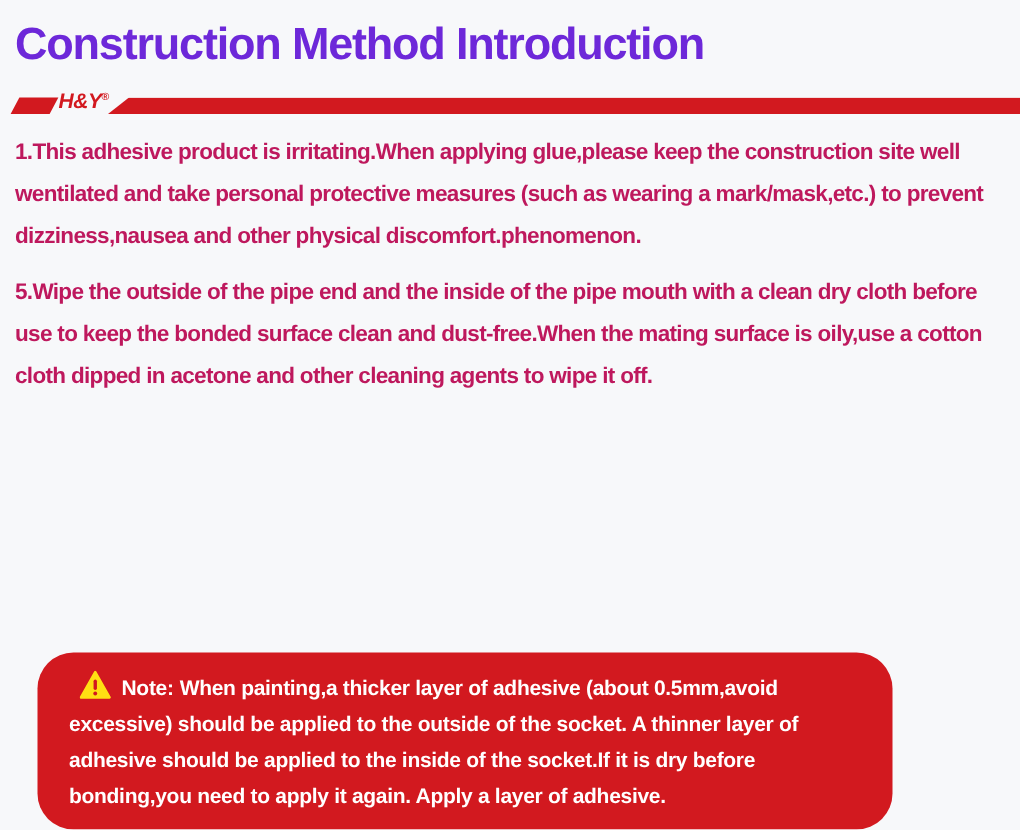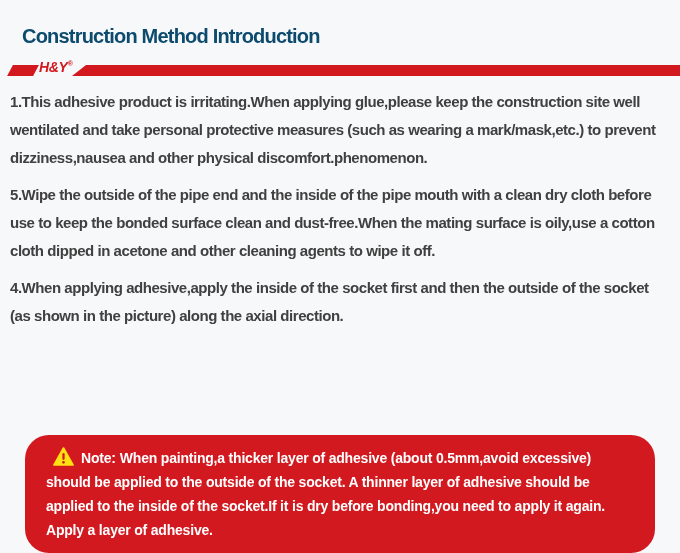--- a/index.html
+++ b/index.html
@@ -10,25 +10,25 @@
     overflow: hidden;
     background: #f7f8fa;
     font-family: "Liberation Sans", sans-serif;
   }
 
   
   .page-title {
     position: absolute;
     left: 10px;
     top: 13px;
-    margin: 12px;
-    font-size: 20px;
+    margin: 0;
+    font-size: 30px;
     font-weight: 800;
     letter-spacing: -0.8px;
-    color: #0c4a6e;
+    color: #6d28d9;
     white-space: nowrap;
   }
 
   .logo-row {
     position: absolute;
     left: 0;
     top: 58px;
     width: 680px;
     height: 22px;
   }
@@ -73,29 +73,29 @@
     left: 10px;
     top: 88px;
     width: 656px;
   }
   .content p {
     margin: 0 0 9px 0;
     font-size: 15px;
     font-weight: 700;
     line-height: 28px;
     letter-spacing: -0.45px;
-    color: #404040;
+    color: #be185d;
   }
 
   
   .note-box {
     position: absolute;
     left: 25px;
     top: 435px;
-    width: 630px;
+    width: 570px;
     box-sizing: border-box;
     background: #d2191f;
     border-radius: 24px;
     padding: 11px 20px 11px 21px;
     color: #ffffff;
   }
   .note-box .note-text-wrap {
     font-size: 14px;
     font-weight: 700;
     line-height: 24px;
@@ -117,21 +117,20 @@
 
 <div class="logo-row">
   <div class="stripe-left"></div>
   <div class="brand-wordmark"><span>H&amp;Y</span><sup>®</sup></div>
   <div class="stripe-main"></div>
 </div>
 
 <div class="content">
   <p>1.This adhesive product is irritating.When applying glue,please keep the construction site well wentilated and take personal protective measures (such as wearing a mark/mask,etc.) to prevent dizziness,nausea and other physical discomfort.phenomenon.</p>
   <p>5.Wipe the outside of the pipe end and the inside of the pipe mouth with a clean dry cloth before use to keep the bonded surface clean and dust-free.When the mating surface is oily,use a cotton cloth dipped in acetone and other cleaning agents to wipe it off.</p>
-  <p>4.When applying adhesive,apply the inside of the socket first and then the outside of the socket (as shown in the picture) along the axial direction.</p>
 </div>
 
 <div class="note-box">
   <div class="note-text-wrap">
     <svg class="warning-icon" viewBox="0 0 24 22" xmlns="http://www.w3.org/2000/svg">
       <path d="M12 1.2 L23 20.8 L1 20.8 Z" fill="#ffe013" stroke="#ffe013" stroke-width="2" stroke-linejoin="round"></path>
       <rect x="10.7" y="7" width="2.6" height="8" rx="1.3" fill="#d2191f"></rect>
       <circle cx="12" cy="17.8" r="1.5" fill="#d2191f"></circle>
     </svg><span class="note-label">Note:</span><span>When painting,a thicker layer of adhesive (about 0.5mm,avoid excessive) should be applied to the outside of the socket. A thinner layer of adhesive should be applied to the inside of the socket.If it is dry before bonding,you need to apply it again. Apply a layer of adhesive.</span>
   </div>

